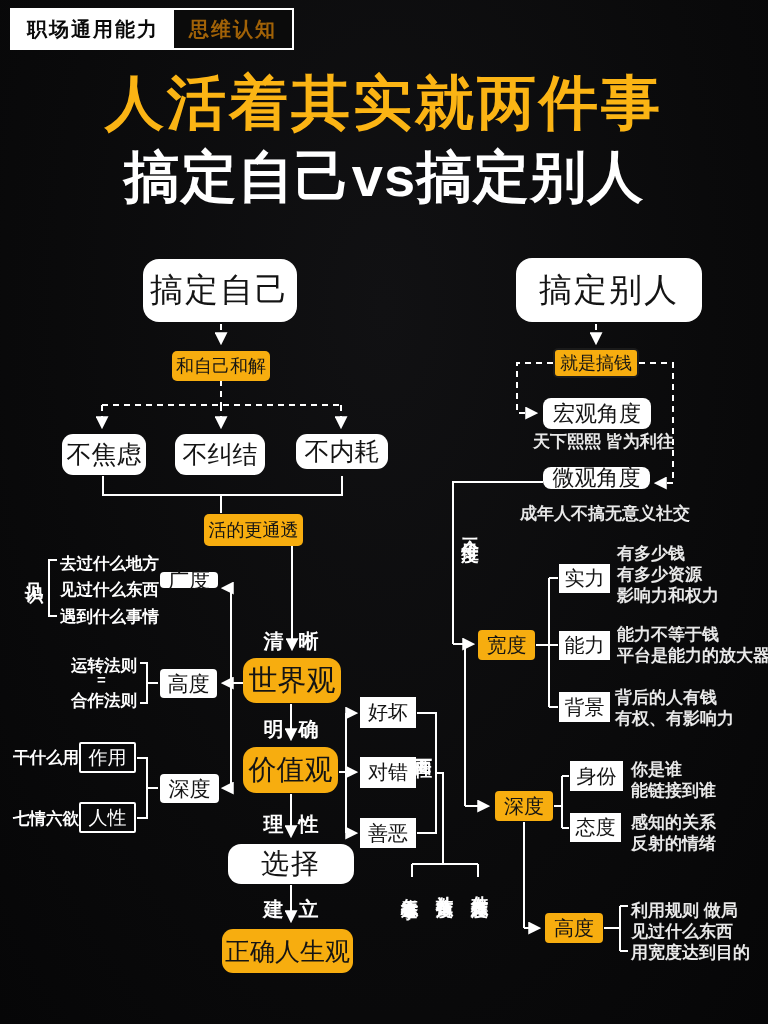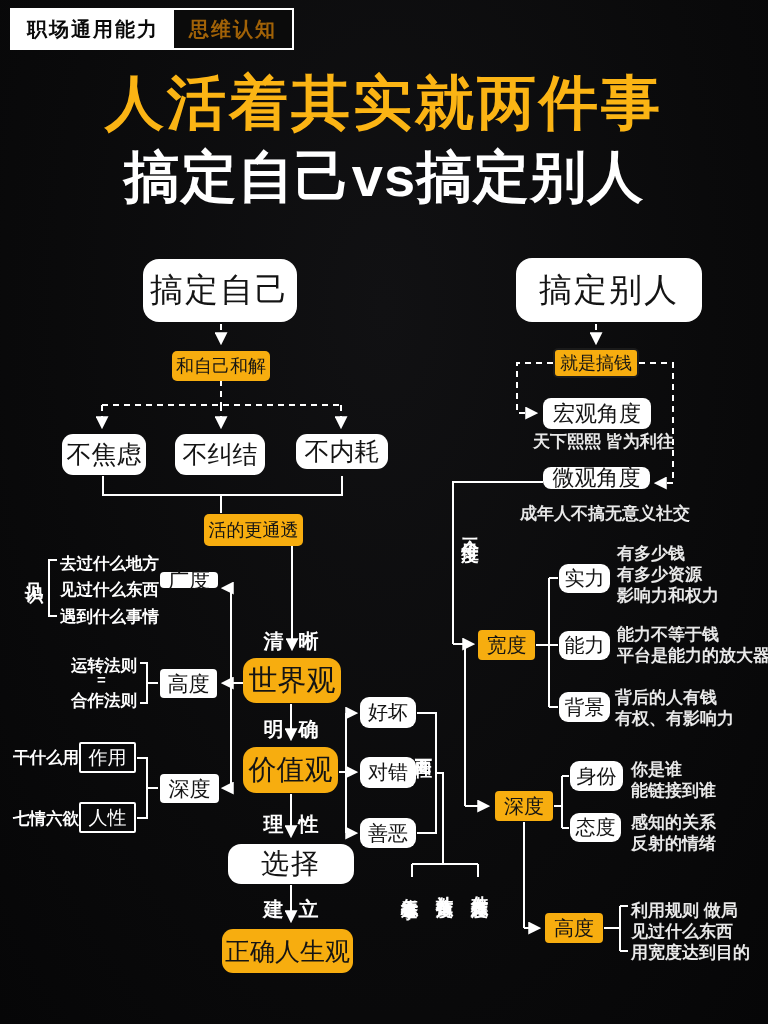--- a/index.html
+++ b/index.html
@@ -9,21 +9,21 @@
     font-family:"Liberation Sans","DejaVu Sans",sans-serif;
     -webkit-font-smoothing:antialiased;
   }
   svg.wires{position:absolute;left:0;top:0;z-index:1;}
   .node{position:absolute;z-index:2;display:flex;align-items:center;justify-content:center;
         box-sizing:border-box;font-weight:normal;color:#141414;text-align:center;white-space:nowrap;}
   .w-big{background:#fff;border-radius:16px;font-size:33px;letter-spacing:2px;}
   .w-mid{background:#fff;border-radius:11px;font-size:25px;}
   .w-ang{background:#fff;border-radius:8px;font-size:22px;}
   .w-sm {background:#fff;border-radius:4px;font-size:21px;}
-  .w-tag{background:#fff;border-radius:9px;font-size:20px;}
+  .w-tag{background:#fff;border-radius:0;font-size:20px;}
   .y-sm {background:#F7AD0F;border-radius:5px;font-size:18px;}
   .y-big{background:#F7AD0F;border-radius:13px;font-size:29px;}
   .y-tag{background:#F7AD0F;border-radius:4px;font-size:20px;}
   .outline{background:transparent;border:2px solid #fff;border-radius:2px;color:#fff;font-size:19px;}
   .lbl{position:absolute;z-index:2;color:#fff;font-size:16.5px;font-weight:bold;white-space:nowrap;}
   .cap{position:absolute;z-index:2;color:#e9e9e9;font-size:17px;font-weight:bold;line-height:21px;white-space:nowrap;}
   .verb{position:absolute;z-index:2;width:120px;text-align:center;color:#fff;
         font-size:20px;font-weight:bold;letter-spacing:15px;text-indent:15px;white-space:nowrap;}
   .vtext{position:absolute;z-index:2;color:#fff;font-weight:bold;
          writing-mode:vertical-rl;text-orientation:upright;letter-spacing:2px;white-space:nowrap;}

